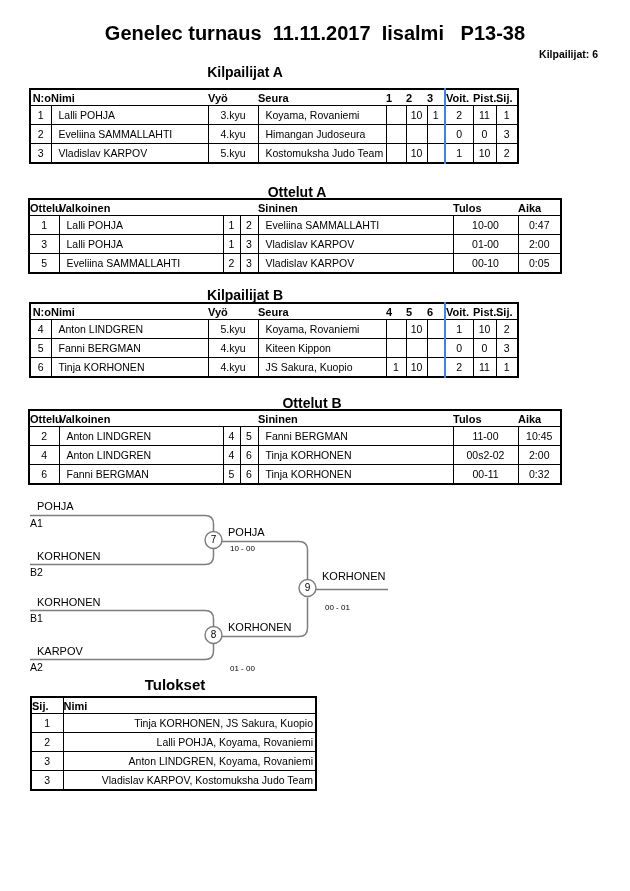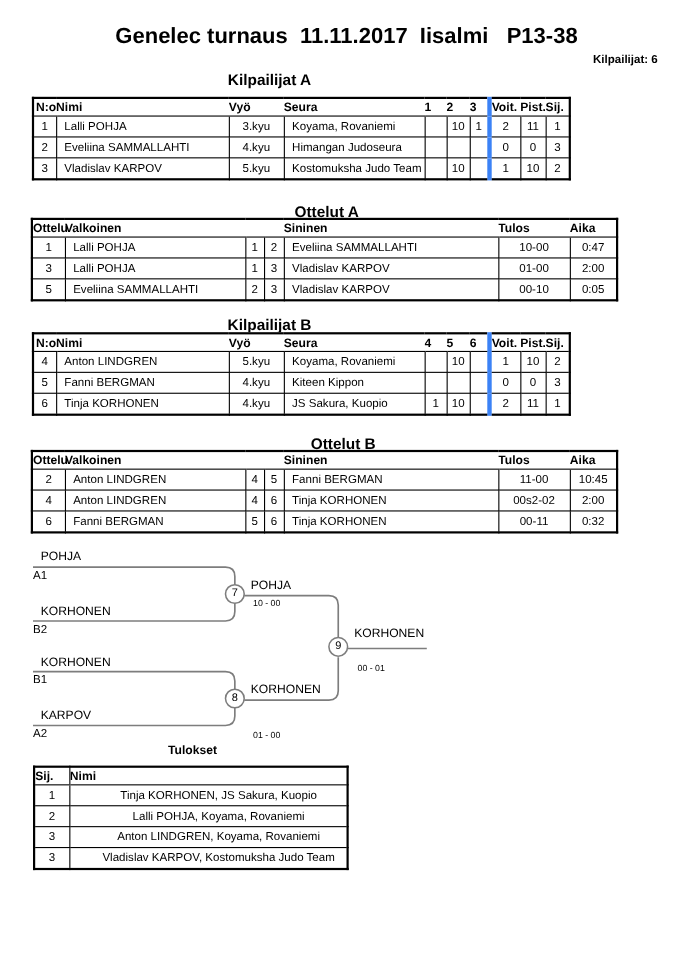--- a/index.html
+++ b/index.html
@@ -9,23 +9,23 @@
          font-size:20px;font-weight:bold;white-space:pre}
   .count{position:absolute;top:48px;right:32px;font-size:10.5px;font-weight:bold}
   .sec{position:absolute;font-weight:bold;font-size:14px;text-align:center;width:200px;white-space:nowrap}
   table{position:absolute;border-collapse:collapse;table-layout:fixed;background:#fff;border:2px solid #000}
   th{font-weight:bold;font-size:11px;border:0;border-bottom:1px solid #000;height:15px;padding:0;
      text-align:left;white-space:nowrap;overflow:hidden}
   td{font-size:10.5px;border:1px solid #000;height:18px;padding:0 2px;text-align:center;
      white-space:nowrap;overflow:hidden}
   th.flush{text-align:right;overflow:visible}
   .ktable td:nth-child(2),.ktable td:nth-child(4){text-align:left;padding-left:7px}
-  .ktable th:nth-child(8),.ktable td:nth-child(8){border-left:4px solid #3b82f6}
+  .ktable th:nth-child(8),.ktable td:nth-child(8){border-left:2px solid #3b82f6}
   .mtable td:nth-child(2),.mtable td:nth-child(5){text-align:left;padding-left:7px}
-  .rtable td:nth-child(2){text-align:center;padding-left:21px}
+  .rtable td:nth-child(2){text-align:right;padding-left:21px}
   .rtable th:nth-child(2){border-left:1px solid #000}
   .bl{position:absolute;font-size:11px;line-height:12px;white-space:nowrap}
   .seed{font-size:10.5px}
   .score{font-size:8px;line-height:9px}
   .mnum{width:19px;text-align:center;font-size:10px;line-height:11px}
   svg.bracket{position:absolute;left:0;top:0;pointer-events:none}
 </style>
 </head>
 <body>
 
@@ -303,21 +303,21 @@
 <div class="bl score" style="left:230px;top:544px">10 - 00</div>
 
 <div class="bl mnum" style="left:204px;top:629px">8</div>
 <div class="bl" style="left:228px;top:621px">KORHONEN</div>
 <div class="bl score" style="left:230px;top:664px">01 - 00</div>
 
 <div class="bl mnum" style="left:298px;top:582px">9</div>
 <div class="bl" style="left:322px;top:570px">KORHONEN</div>
 <div class="bl score" style="left:325px;top:603px">00 - 01</div>
 
-<div class="sec" style="left:75px;top:676px;font-size:11px">Tulokset</div>
+<div class="sec" style="left:75px;top:676px;font-size:15px">Tulokset</div>
 <table class="rtable" style="left:30px;top:696px;width:285px">
   <colgroup>
       <col style="width:32px">
       <col style="width:253px">
     </colgroup>
   <thead>
       <tr>
     <th>Sij.</th>
     <th>Nimi</th>
   </tr>

